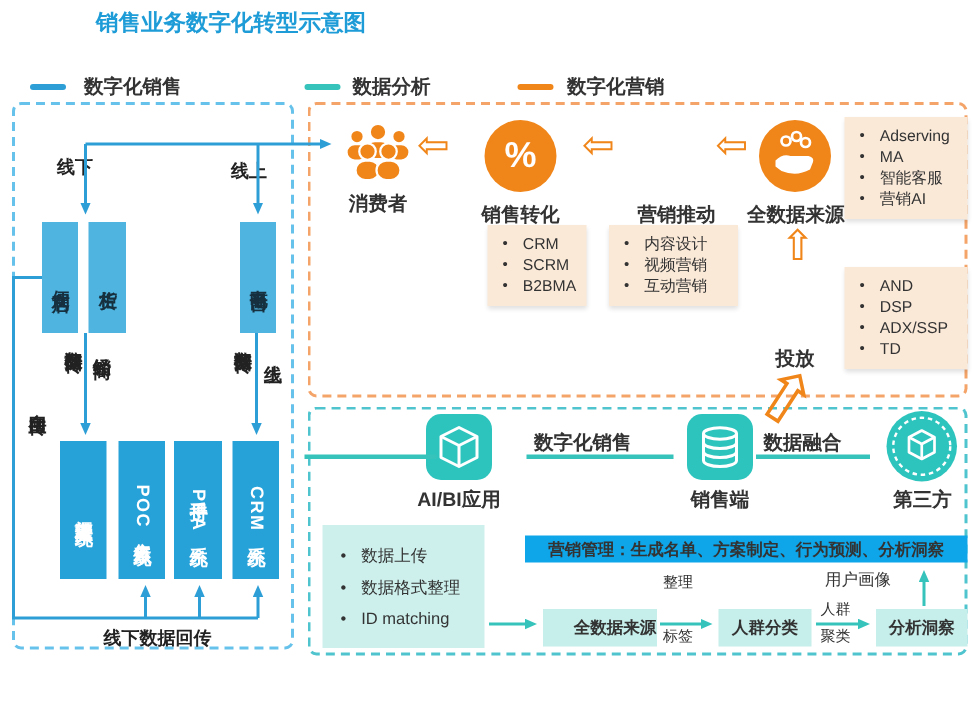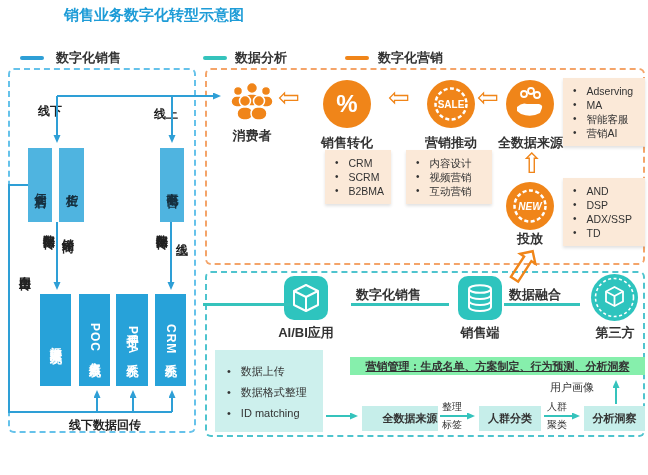--- a/index.html
+++ b/index.html
@@ -30,22 +30,22 @@
   .bullet-box .bi { display:flex; gap:10px; line-height:14px; }
   .bullet-box .dot { font-size:10px; }
   .teal-box { background:#CDF0ED; z-index:4; }
   .prep { font-size:11px; color:#333; padding:11px 4px 0 12px; }
   .prep .bi { display:flex; gap:10px; line-height:21px; }
   .underline { height:3px; background:#35C3BC; z-index:5; }
   .ticon { background:#2EC4BE; border-radius:10px; display:flex; align-items:center; justify-content:center; z-index:4; }
   .tcircle { background:#2EC4BE; border-radius:50%; display:flex; align-items:center; justify-content:center; z-index:4; }
   .flow-box { background:#C6EEEA; font-size:11px; font-weight:bold; color:#333;
               display:flex; align-items:center; justify-content:center; z-index:4; }
-  .mgmt-bar { background:#86efac; font-size:11px; font-weight:bold; color:#333;
-              display:flex; align-items:center; justify-content:center; z-index:4; white-space:nowrap;text-decoration:underline; }
+  .mgmt-bar { background:#0ea5e9; font-size:11px; font-weight:bold; color:#333;
+              display:flex; align-items:center; justify-content:center; z-index:4; white-space:nowrap; }
   .tiny-lbl { font-size:10px; font-weight:normal; color:#333; z-index:6; line-height:10px; white-space:nowrap; }
   .source { font-size:11px; font-style:italic; font-weight:bold; color:#3d3d3d; white-space:nowrap; z-index:5; }
   .overlay { position:absolute; left:0; top:0; z-index:8; pointer-events:none; }
 </style>
 </head>
 <body>
 
 <div id="stage">
 
   <div class="abs title" style="left:64px;top:6px;">销售业务数字化转型示意图</div>
@@ -115,27 +115,20 @@
     <div class="bi">
         <span class="dot">•</span>
         <span>SCRM</span>
       </div>
     <div class="bi">
         <span class="dot">•</span>
         <span>B2BMA</span>
       </div>
   </div>
 
-  <div class="abs" style="left:427px;top:80px;z-index:4;">
-    <svg width="48" height="48" viewBox="0 0 48 48">
-      <circle cx="24" cy="24" r="24" fill="#F08519"></circle>
-      <circle cx="24" cy="24" r="15.5" fill="none" stroke="#fff" stroke-width="2.5" stroke-dasharray="4 2.5"></circle>
-      <text x="24" y="28" text-anchor="middle" font-size="10" font-weight="bold" fill="#fff">SALE</text>
-    </svg>
-  </div>
   <div class="abs node-label" style="left:419px;top:134px;width:64px;">营销推动</div>
   <div class="abs bullet-box" style="left:406px;top:150px;width:86px;">
     <div class="bi">
         <span class="dot">•</span>
         <span>内容设计</span>
       </div>
     <div class="bi">
         <span class="dot">•</span>
         <span>视频营销</span>
       </div>
@@ -171,27 +164,20 @@
         <span>智能客服</span>
       </div>
     <div class="bi">
         <span class="dot">•</span>
         <span>营销AI</span>
       </div>
   </div>
 
   <div class="abs outline-arrow" style="left:520px;top:150px;font-size:28px;">⇧</div>
 
-  <div class="abs" style="left:506px;top:182px;z-index:4;">
-    <svg width="48" height="48" viewBox="0 0 48 48">
-      <circle cx="24" cy="24" r="24" fill="#F08519"></circle>
-      <circle cx="24" cy="24" r="15.5" fill="none" stroke="#fff" stroke-width="2.5" stroke-dasharray="4 2.5"></circle>
-      <text x="24" y="28" text-anchor="middle" font-size="10" font-weight="bold" font-style="italic" fill="#fff">NEW</text>
-    </svg>
-  </div>
   <div class="abs node-label" style="left:506px;top:230px;width:48px;">投放</div>
   <div class="abs bullet-box" style="left:563px;top:178px;width:82px;">
     <div class="bi">
         <span class="dot">•</span>
         <span>AND</span>
       </div>
     <div class="bi">
         <span class="dot">•</span>
         <span>DSP</span>
       </div>
@@ -264,21 +250,21 @@
         <span>ID matching</span>
       </div>
   </div>
 
   <div class="abs mgmt-bar" style="left:350px;top:357px;width:295px;height:18px;">营销管理：生成名单、方案制定、行为预测、分析洞察</div>
 
   <div class="abs flow-box" style="left:362px;top:406px;width:76px;height:25px;padding-left:20px;">全数据来源</div>
   <div class="abs flow-box" style="left:479px;top:406px;width:62px;height:25px;">人群分类</div>
   <div class="abs flow-box" style="left:584px;top:406px;width:61px;height:25px;">分析洞察</div>
 
-  <div class="abs tiny-lbl" style="left:442px;top:402px;">整理</div>
+  <div class="abs tiny-lbl" style="left:442px;top:384px;">整理</div>
   <div class="abs tiny-lbl" style="left:442px;top:420px;">标签</div>
   <div class="abs tiny-lbl" style="left:547px;top:402px;">人群</div>
   <div class="abs tiny-lbl" style="left:547px;top:420px;">聚类</div>
 
   <div class="abs tiny-lbl" style="left:550px;top:382px;font-size:11px;">用户画像</div>
 
 
   <svg class="overlay" width="648" height="475">
     <defs>
       <marker id="mb" markerUnits="userSpaceOnUse" markerWidth="9" markerHeight="8" refX="4" refY="3.5" orient="auto">

